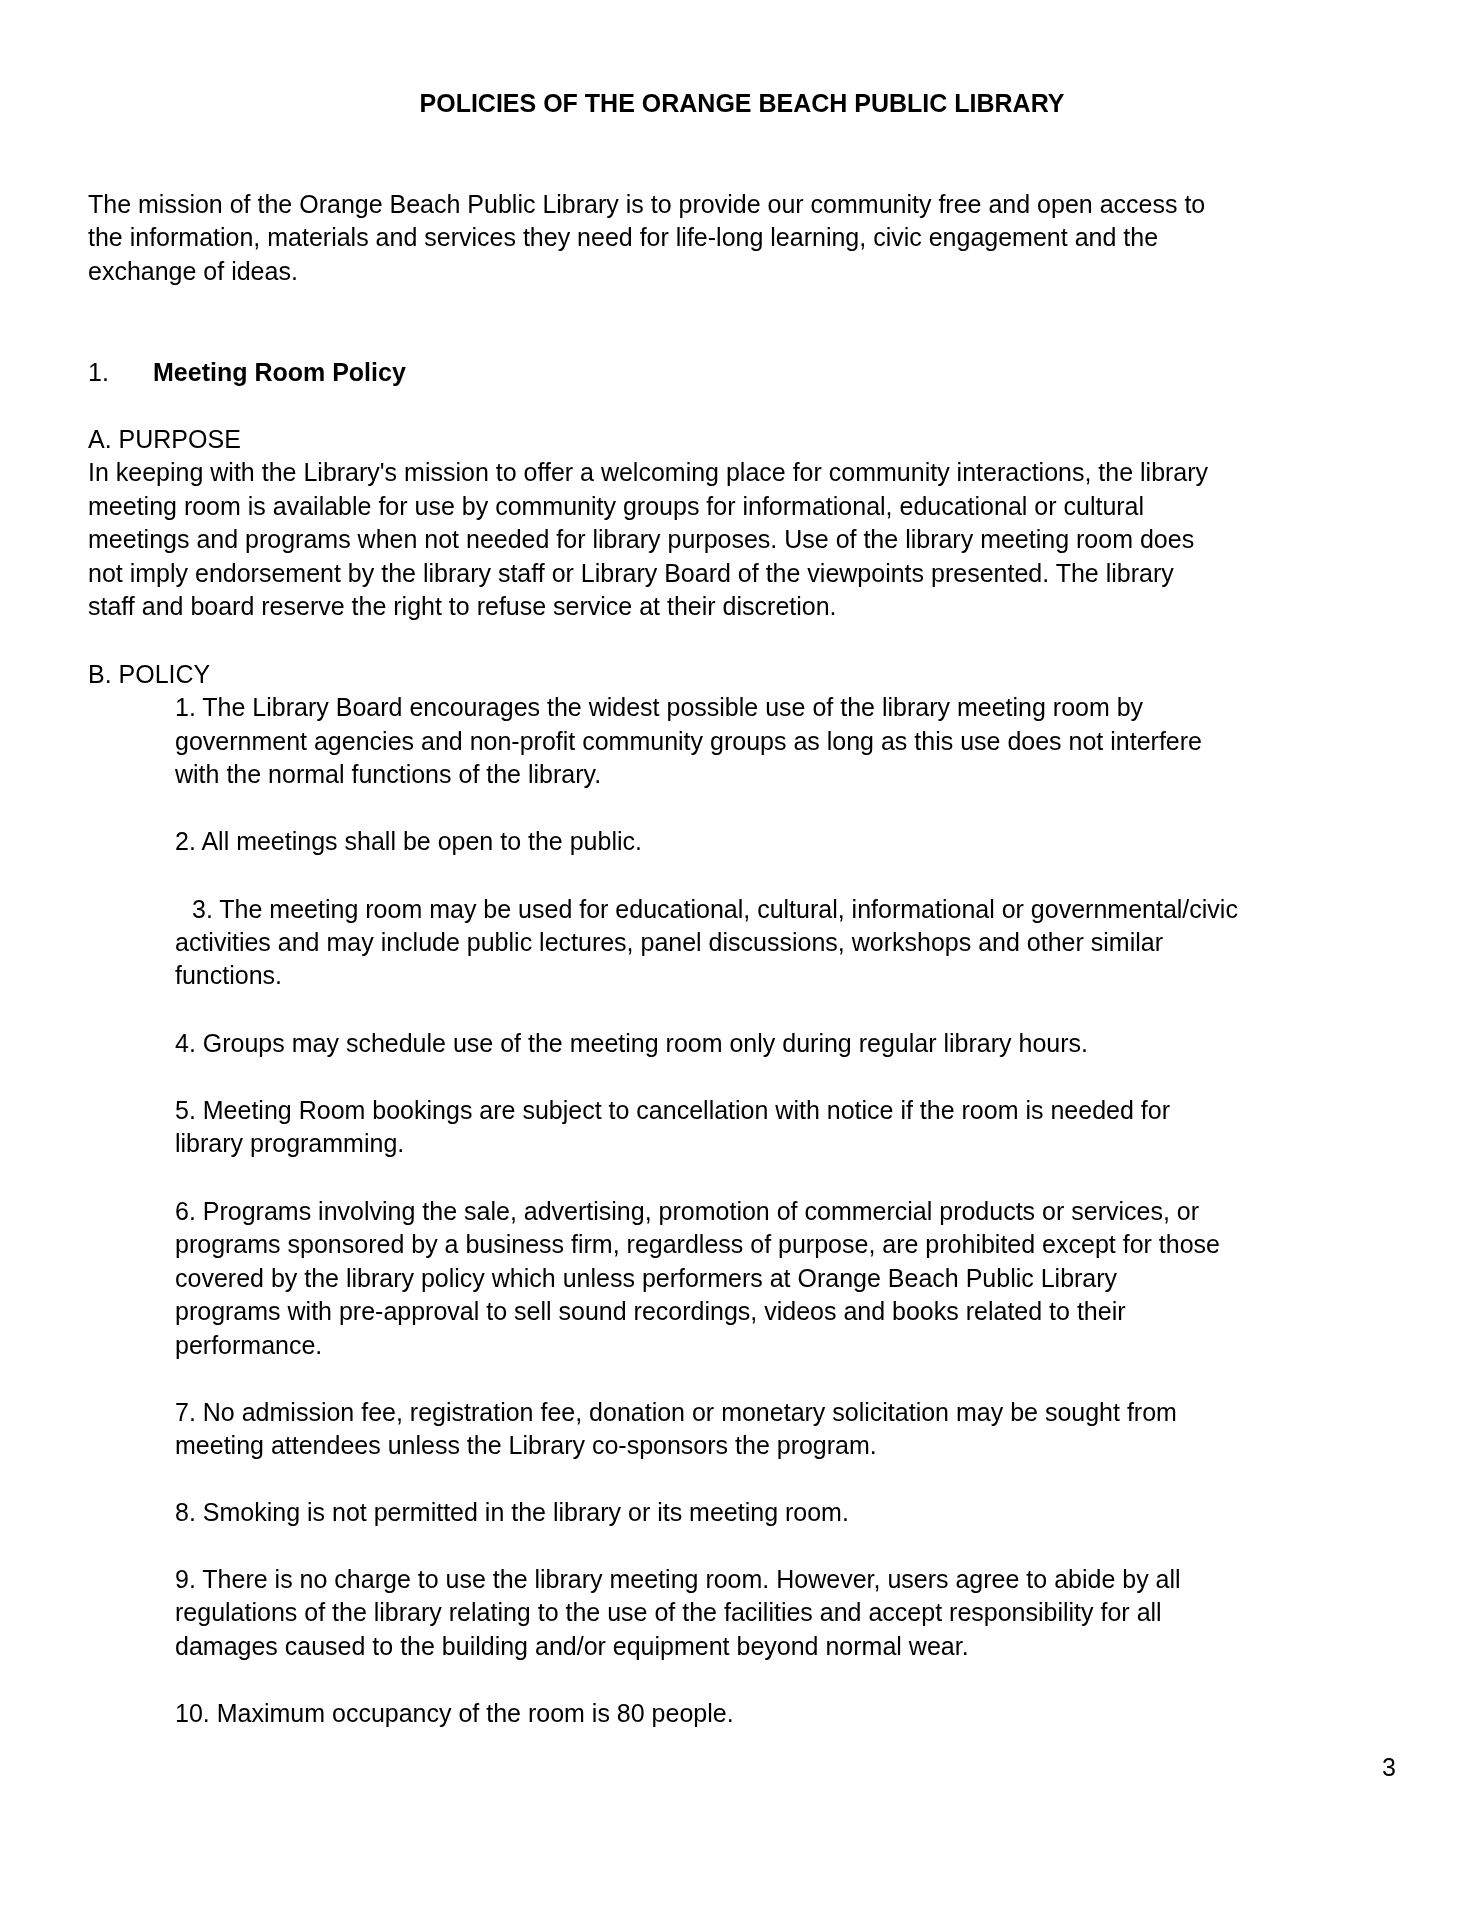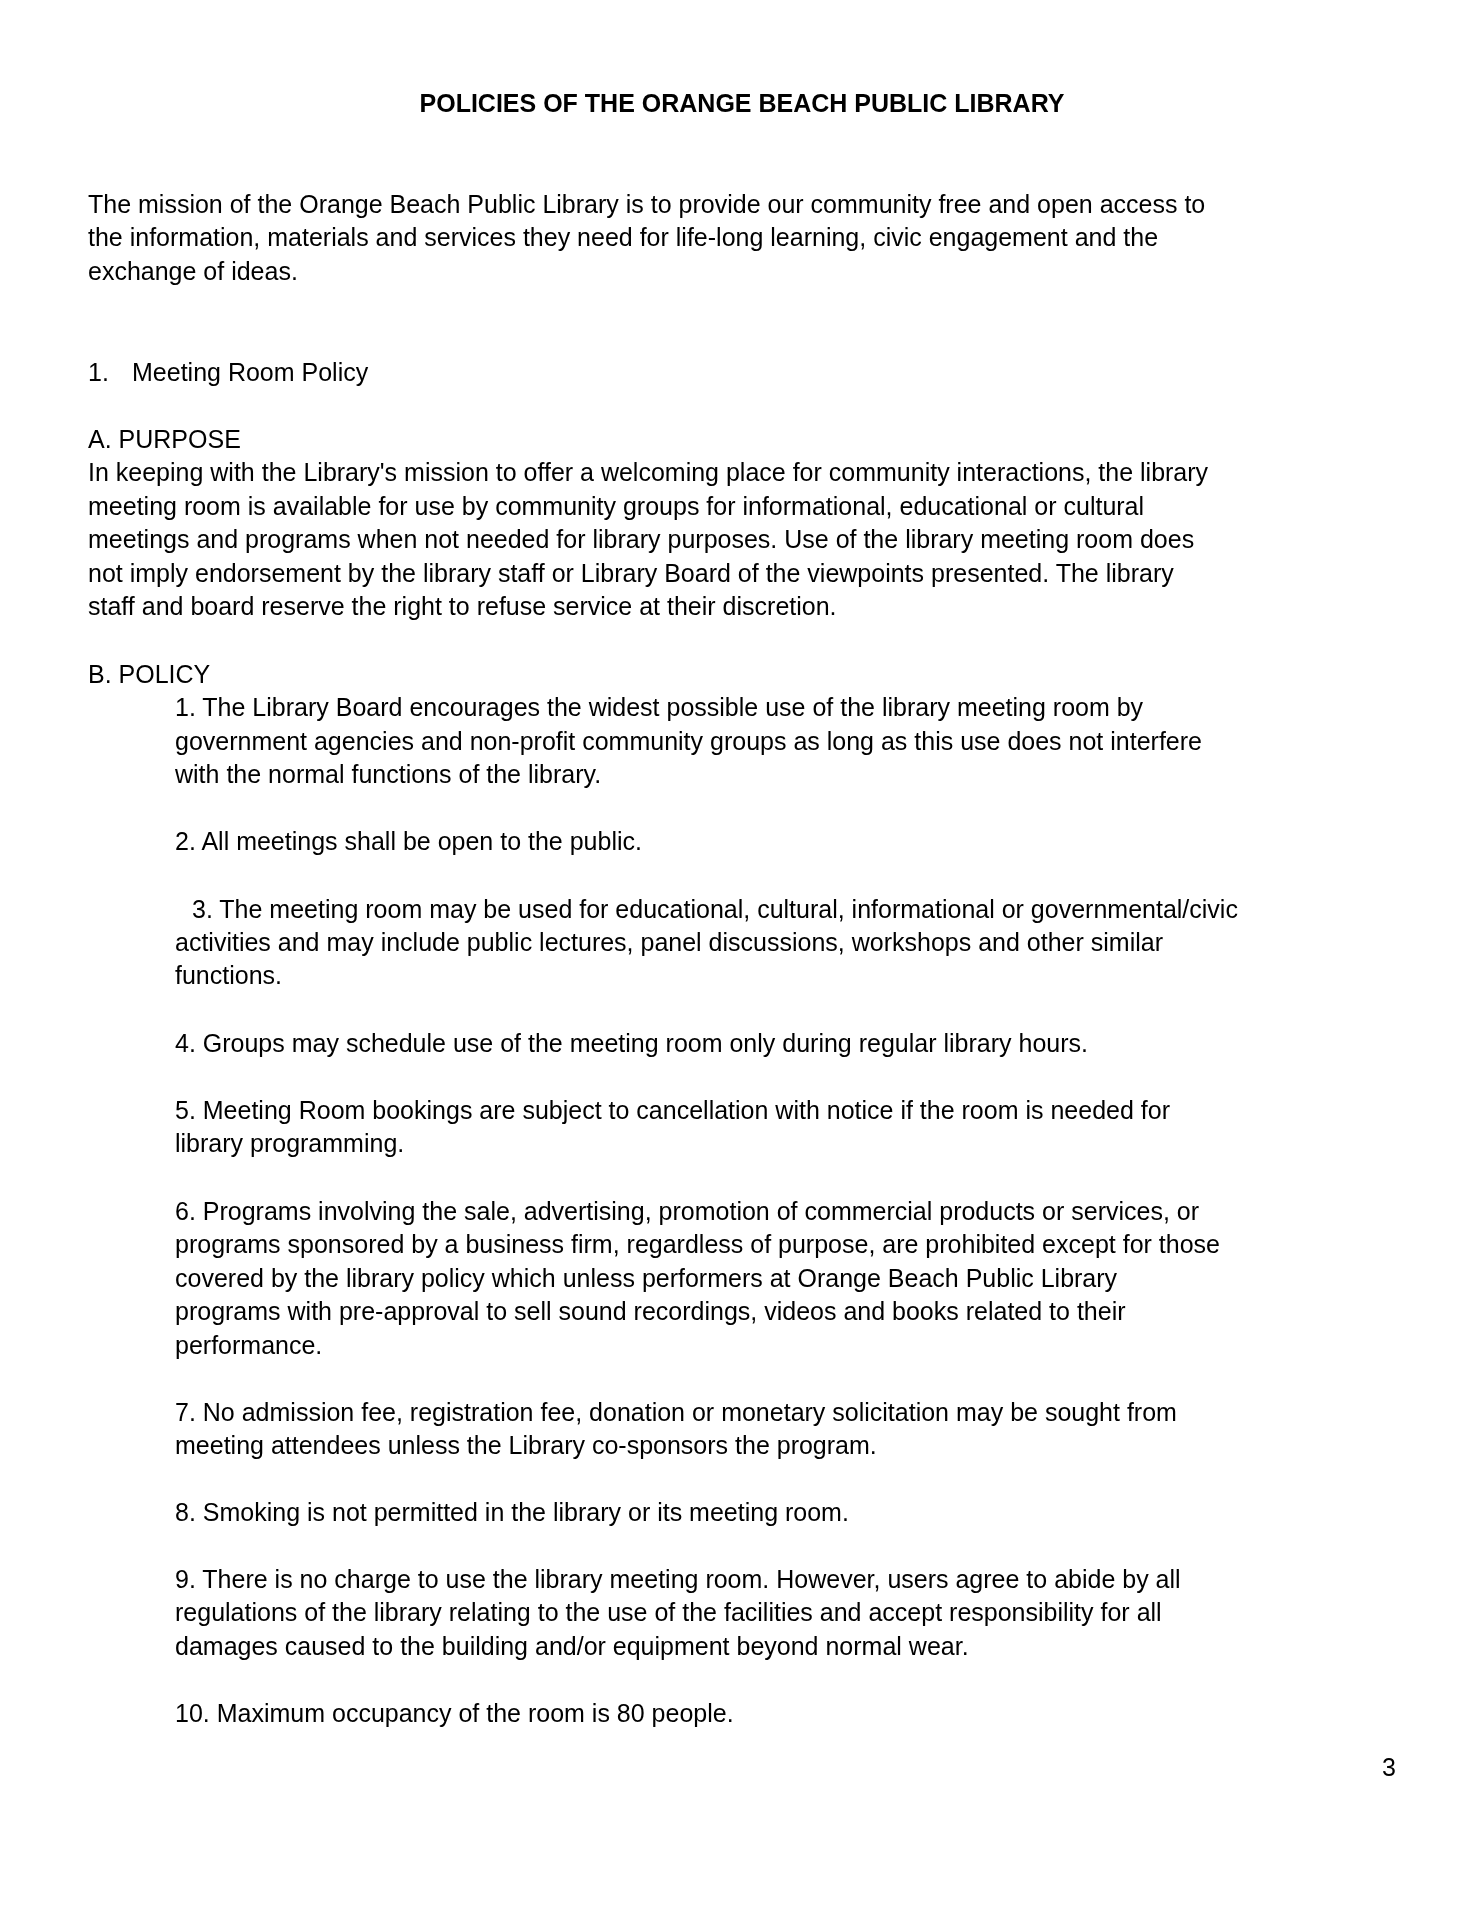--- a/index.html
+++ b/index.html
@@ -1,21 +1,21 @@
 <!DOCTYPE html>
 <html><head>
 <meta charset="utf-8">
 <style>
   html, body { margin: 0; padding: 0; background: #ffffff; }
   body { width: 1484px; height: 1920px; position: relative; overflow: hidden;
          font-family: "Liberation Sans", sans-serif; color: #000000; }
   .ln { position: absolute; white-space: nowrap; font-size: 25px; line-height: 33px; height: 33px; }
   .title { position: absolute; left: 0; width: 1484px; text-align: center; top: 87px;
            font-size: 25px; line-height: 33px; font-weight: bold; white-space: nowrap; }
-  .bold { font-weight: normal; }
+  .bold { font-weight: bold; margin-left: 21px; }
   .pagenum { position: absolute; left: 1370px; width: 26px; text-align: right; top: 1751px;
              font-size: 25px; line-height: 33px; }
 </style>
 </head>
 <body>
 
 <div>
   <div class="title">POLICIES OF THE ORANGE BEACH PUBLIC LIBRARY</div>
 
   <div>

